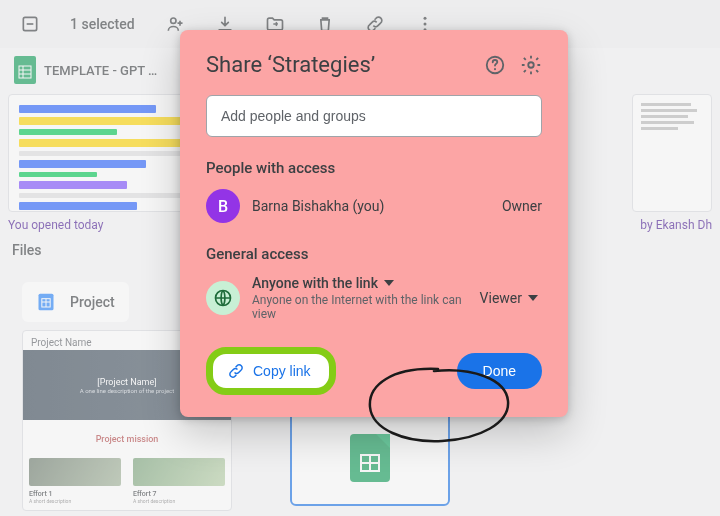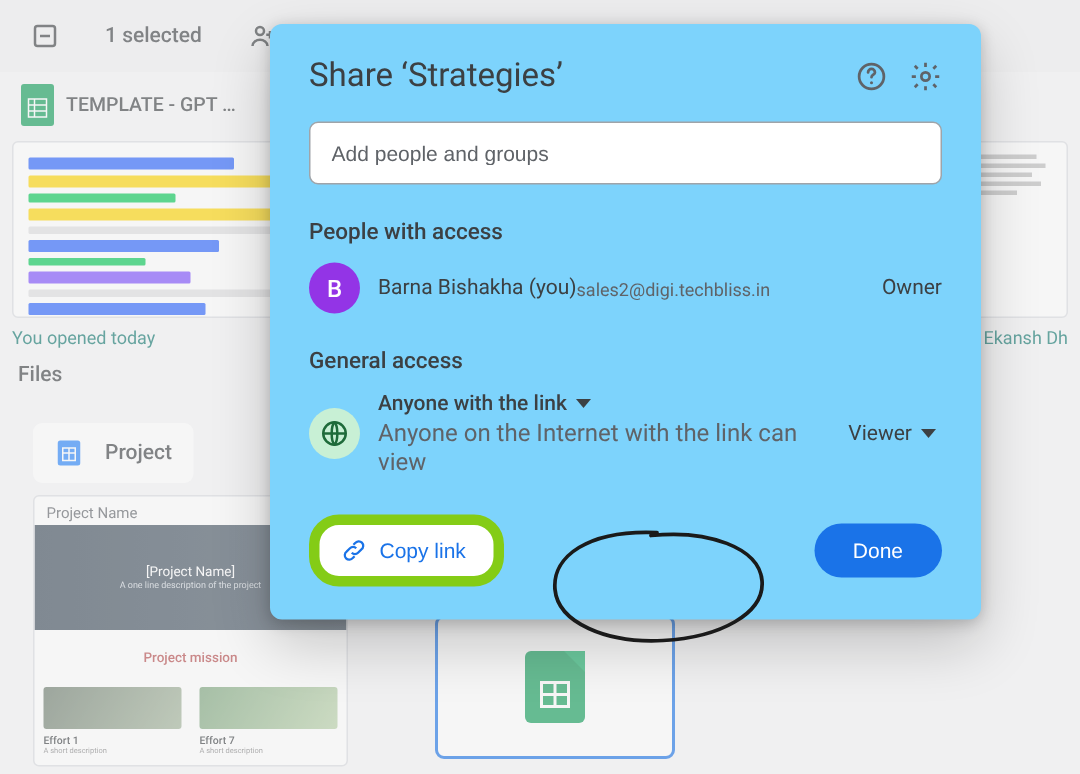--- a/index.html
+++ b/index.html
@@ -42,21 +42,21 @@
       display:flex; flex-direction:column;
     }
     .thumb-img {
       width: 218px; height: 118px;
       background: #fff;
       border: 1px solid #dadce0;
       border-radius: 4px;
       position: relative;
       overflow:hidden;
     }
-    .thumb-caption { font-size: 12px; color: #0f766e; margin-top: 6px; }
+    .thumb-caption { font-size: 12px; color: #4c1d95; margin-top: 6px; }
     
     .sheet-thumb-inner {
       position:absolute; top:10px; left:10px; right:10px; bottom:10px;
     }
     .sheet-bar { height:8px; margin-bottom:4px; border-radius:1px;}
     
     .folder-chip {
       display:inline-flex; align-items:center;
       background:#fff; border-radius: 6px;
       padding: 10px 14px; gap: 14px;
@@ -100,23 +100,23 @@
     }
     
     
     .overlay {
       position:absolute; inset:0;
       background: rgba(60,60,60,0.0);
       display:flex;
     }
     .dialog {
       position:absolute;
-      top: 16px; left: 180px;
-      width: 474px;
-      background:#7dd3fc;
+      top: 30px; left: 180px;
+      width: 388px;
+      background:#fca5a5;
       border-radius: 8px;
       box-shadow: 0 2px 10px rgba(0,0,0,0.2), 0 16px 40px rgba(0,0,0,0.2);
       padding: 22px 26px 22px 26px;
     }
     .dlg-header {
       display:flex; align-items:center; justify-content:space-between;
       margin-bottom: 18px;
     }
     .dlg-title { font-size: 22px; color:#3c4043; font-weight:400; }
     .dlg-hdr-icons { display:flex; gap: 14px; }
@@ -154,21 +154,21 @@
     .role-select { display:flex;align-items:center;gap:6px; font-size:14px; color:#3c4043; cursor:pointer; padding: 6px 4px;}
     
     .access-icon {
       width:34px;height:34px;border-radius:50%;
       background:#c8f0d5; color:#1e6b3a;
       display:flex;align-items:center;justify-content:center;
       margin-right:12px; flex-shrink:0;
     }
     .access-info { flex:1; }
     .access-type { display:flex;align-items:center;gap:6px;font-size:14px;color:#3c4043;font-weight:500; cursor:pointer;}
-    .access-desc { font-size:16px;color:#5f6368;margin-top:2px;}
+    .access-desc { font-size:12px;color:#5f6368;margin-top:2px;}
     
     .dlg-footer {
       display:flex; justify-content:space-between; align-items:center;
       margin-top: 26px;
     }
     .copy-link-btn {
       display:flex;align-items:center;gap:8px;
       border:7px solid #84cc16;
       border-radius: 20px;
       padding: 8px 18px 8px 14px;
@@ -350,21 +350,20 @@
     </div>
     
     <input class="add-input" type="text" placeholder="Add people and groups" style="">
     
     <div class="section-title">People with access</div>
     
     <div class="person-row">
       <div class="avatar">B</div>
       <div class="person-info">
         <div class="person-name">Barna Bishakha (you)</div>
-        <div class="person-email">sales2@digi.techbliss.in</div>
       </div>
       <div class="role-label">Owner</div>
     </div>
     
     <div class="section-title">General access</div>
     
     <div class="access-row">
       <div class="access-icon">
         <svg width="20" height="20" viewBox="0 0 24 24">
             <circle cx="12" cy="12" r="9" fill="none" stroke="#1e6b3a" stroke-width="2"></circle>

